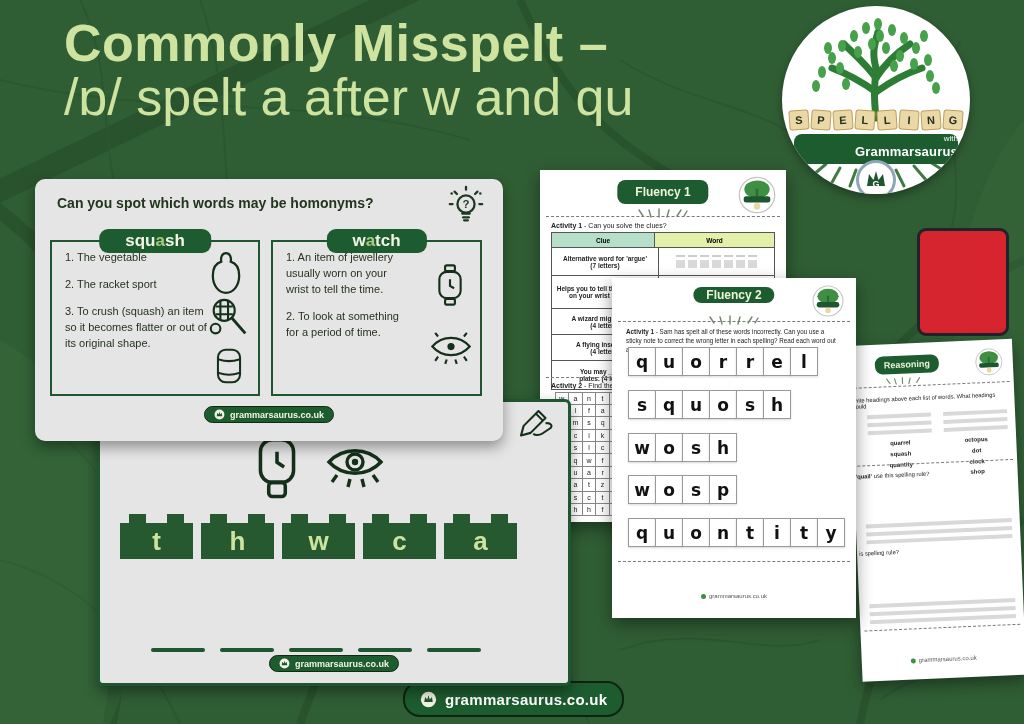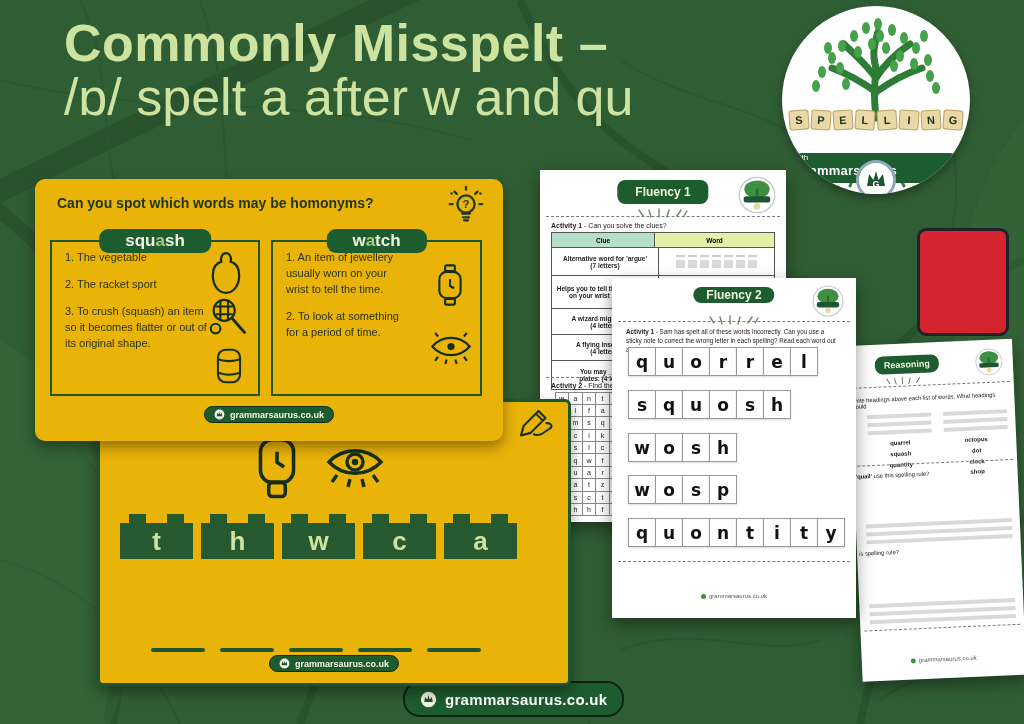--- a/index.html
+++ b/index.html
@@ -16,21 +16,21 @@
 
   
   .logo{position:absolute;left:782px;top:6px;width:188px;height:188px;border-radius:50%;
         background:#fff;z-index:2;box-shadow:0 4px 10px rgba(0,0,0,.35);overflow:hidden;}
   .scrab-row{position:absolute;left:0;right:0;top:104px;display:flex;justify-content:center;gap:2px;}
   .scrab{width:18px;height:18px;background:#ead9a6;border:1px solid #bf9f5c;border-radius:3px;
          font-size:11px;font-weight:800;color:#26321f;display:flex;align-items:center;justify-content:center;}
   .scrab:nth-child(odd){transform:rotate(-4deg);}
   .scrab:nth-child(even){transform:rotate(4deg);}
   .logo-banner{position:absolute;left:12px;right:12px;top:128px;background:#1d5c2f;border-radius:8px;
-               text-align:left;color:#fff;padding:1px 0 3px;margin-top:19px;}
+               text-align:right;color:#fff;padding:1px 0 3px;}
   .logo-with{font-size:8px;line-height:8px;}
   .logo-brand{font-size:13px;font-weight:800;line-height:18px;letter-spacing:.2px;}
   .gbadge{position:absolute;left:50%;top:154px;transform:translateX(-50%);width:34px;height:34px;
           border-radius:50%;background:#fff;border:3px solid #8da7b8;display:flex;align-items:center;justify-content:center;}
   .gbadge svg{position:absolute;}
   .gbadge .gletter{position:relative;color:#fff;font-size:9px;font-weight:800;top:4px;}
 
   
   .ppt{position:absolute;left:893px;top:214px;width:120px;height:122px;z-index:2;}
   .ppt-back{position:absolute;left:24px;top:14px;width:86px;height:102px;background:#d6252e;
@@ -40,21 +40,21 @@
   .ppt-fold{position:absolute;right:-1px;top:-1px;width:0;height:0;
             border-top:20px solid #cfd6dd;border-left:20px solid transparent;border-bottom-left-radius:4px;}
   .ppt-ext{position:absolute;left:-6px;top:-12px;background:#d6252e;border:3px solid #20232a;border-radius:7px;
            color:#fff;font-weight:800;font-size:12px;padding:1px 9px;}
   .ppt-pie{position:absolute;left:19px;top:22px;}
   .ppt-edit{position:absolute;left:50%;transform:translateX(-50%);bottom:7px;background:#d6252e;
             border:3px solid #20232a;border-radius:6px;color:#fff;font-weight:800;font-size:11px;
             padding:1px 6px;letter-spacing:.5px;white-space:nowrap;}
 
   
-  .cream{background:#eab308;box-shadow:0 6px 14px rgba(0,0,0,.38);}
+  .cream{background:#e5e5e5;box-shadow:0 6px 14px rgba(0,0,0,.38);}
   .mini-pill{display:inline-flex;align-items:center;gap:5px;background:#1d5c2f;border:1px solid #0f2b12;
              border-radius:9px;color:#f4f6e4;font-size:9px;font-weight:700;padding:2px 9px;}
 
   
   .card1{position:absolute;left:35px;top:179px;width:468px;height:262px;border-radius:10px;z-index:10;}
   .card1 .q{position:absolute;left:22px;top:16px;font-size:14px;font-weight:700;color:#22351d;}
   .bulb{position:absolute;right:16px;top:4px;}
   .hbox{position:absolute;top:61px;height:152px;border:2px solid #1e5631;background:transparent;}
   .box1{left:15px;width:206px;}
   .box2{left:236px;width:207px;}

